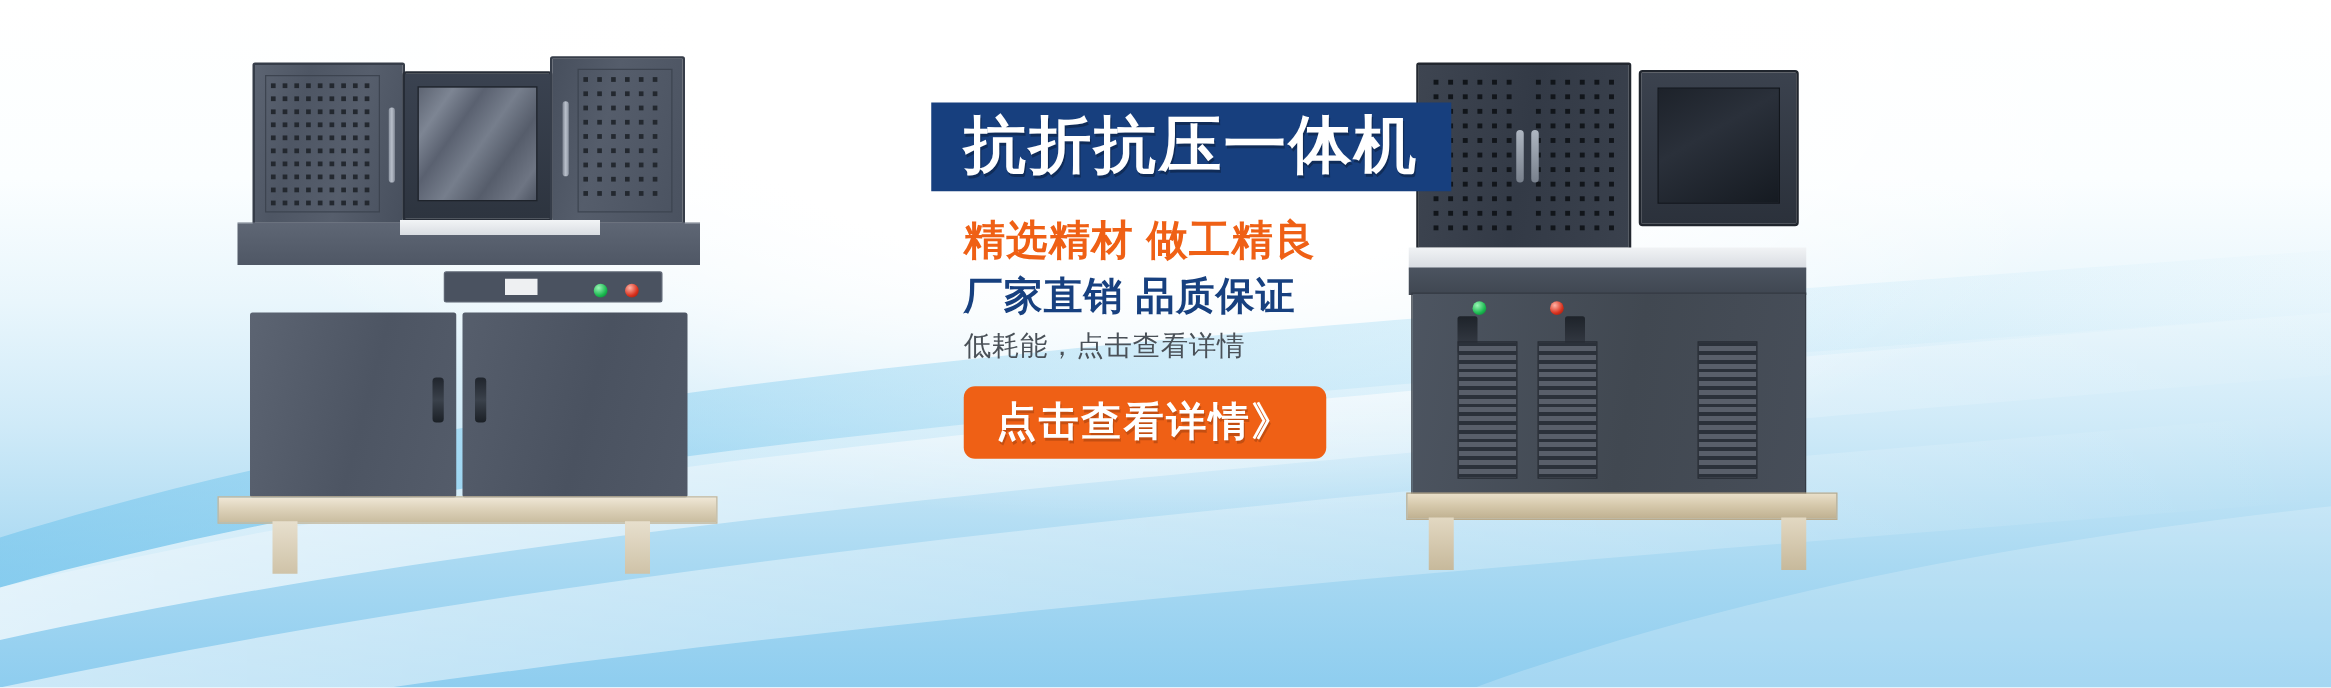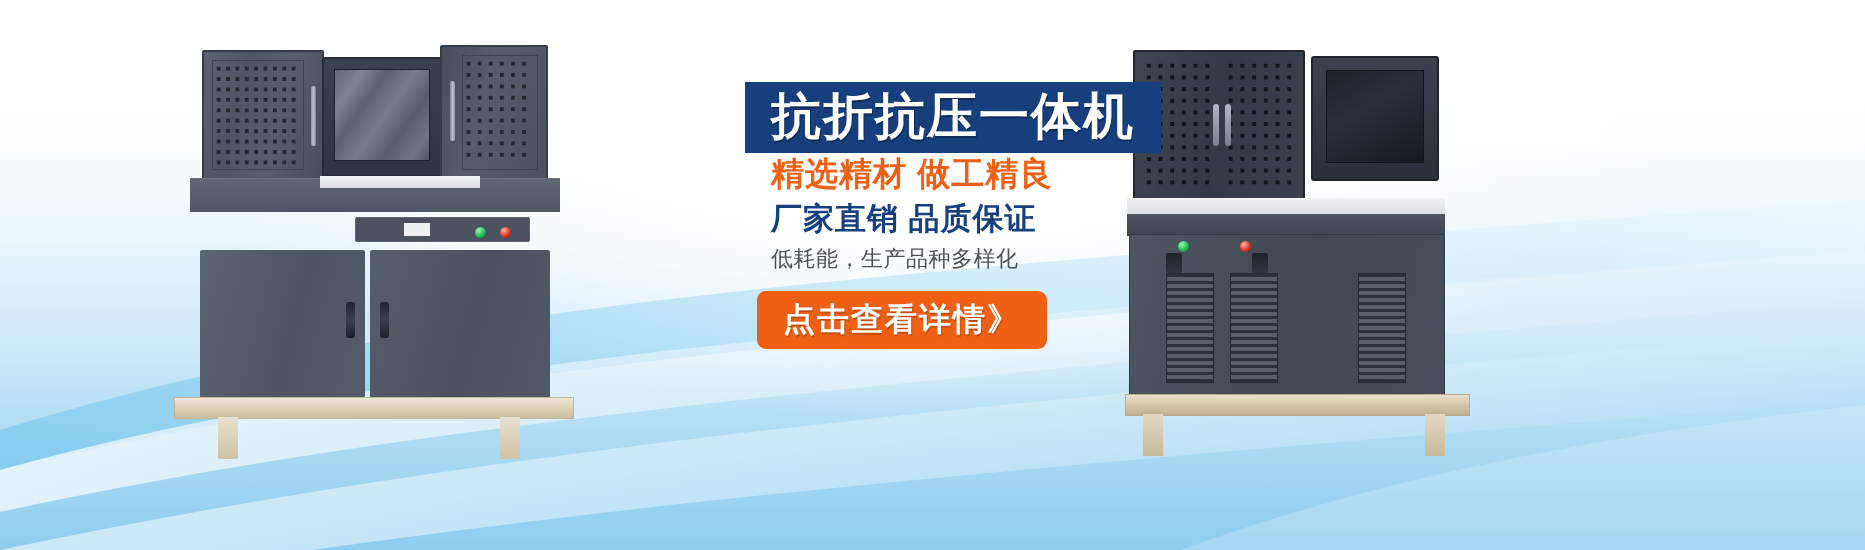--- a/index.html
+++ b/index.html
@@ -169,20 +169,21 @@
     color:#ffffff;
     font-size:50px;
     line-height:1.02;
     font-weight:bold;
     letter-spacing:2px;
     text-shadow:1px 2px 0 rgba(0,0,0,.30);
     white-space:nowrap;
   }
 
   .sub-orange{
+    margin-top:18px;
     margin-left:26px;
     color:#ef6015;
     font-size:33px;
     font-weight:bold;
     letter-spacing:1px;
     line-height:1.25;
     white-space:nowrap;
   }
   .sub-blue{
     margin-top:6px;
@@ -200,21 +201,21 @@
     color:#4a5158;
     font-size:22px;
     line-height:1.62;
     letter-spacing:.5px;
     white-space:nowrap;
   }
 
   .cta{
     display:inline-block;
     margin-top:14px;
-    margin-left:12px;
+    margin-left:26px;
     background:#ef6015;
     border:none;
     border-radius:9px;
     padding:12px 26px 14px 26px;
     cursor:pointer;
   }
   .cta-text{
     color:#ffffff;
     font-size:32px;
     font-weight:bold;
@@ -614,21 +615,21 @@
   <div class="copy">
 
     <div class="headline-bar">
       <span class="headline-text">抗折抗压一体机</span>
     </div>
 
     <div class="sub-orange">精选精材 做工精良</div>
 
     <div class="sub-blue">厂家直销  品质保证</div>
 
-    <div class="desc" style="margin-top:2px;">低耗能，生产品种多样化</div>
+    <div class="desc" style="margin-top:2px;">低耗能，点击查看详情</div>
 
     <div class="cta">
       <span class="cta-text">点击查看详情》</span>
     </div>
 
   </div>
 
 </div>
 
 </body></html>

